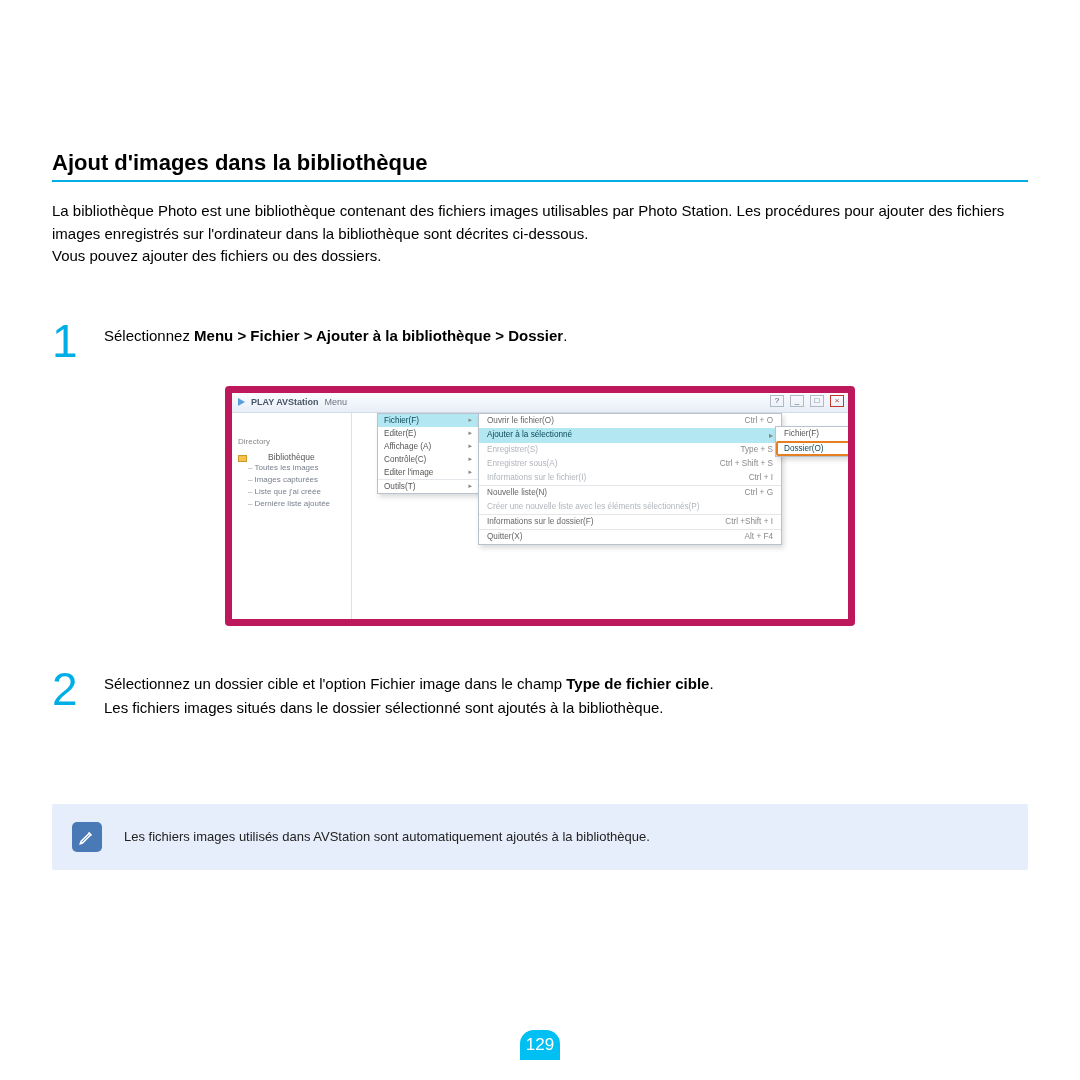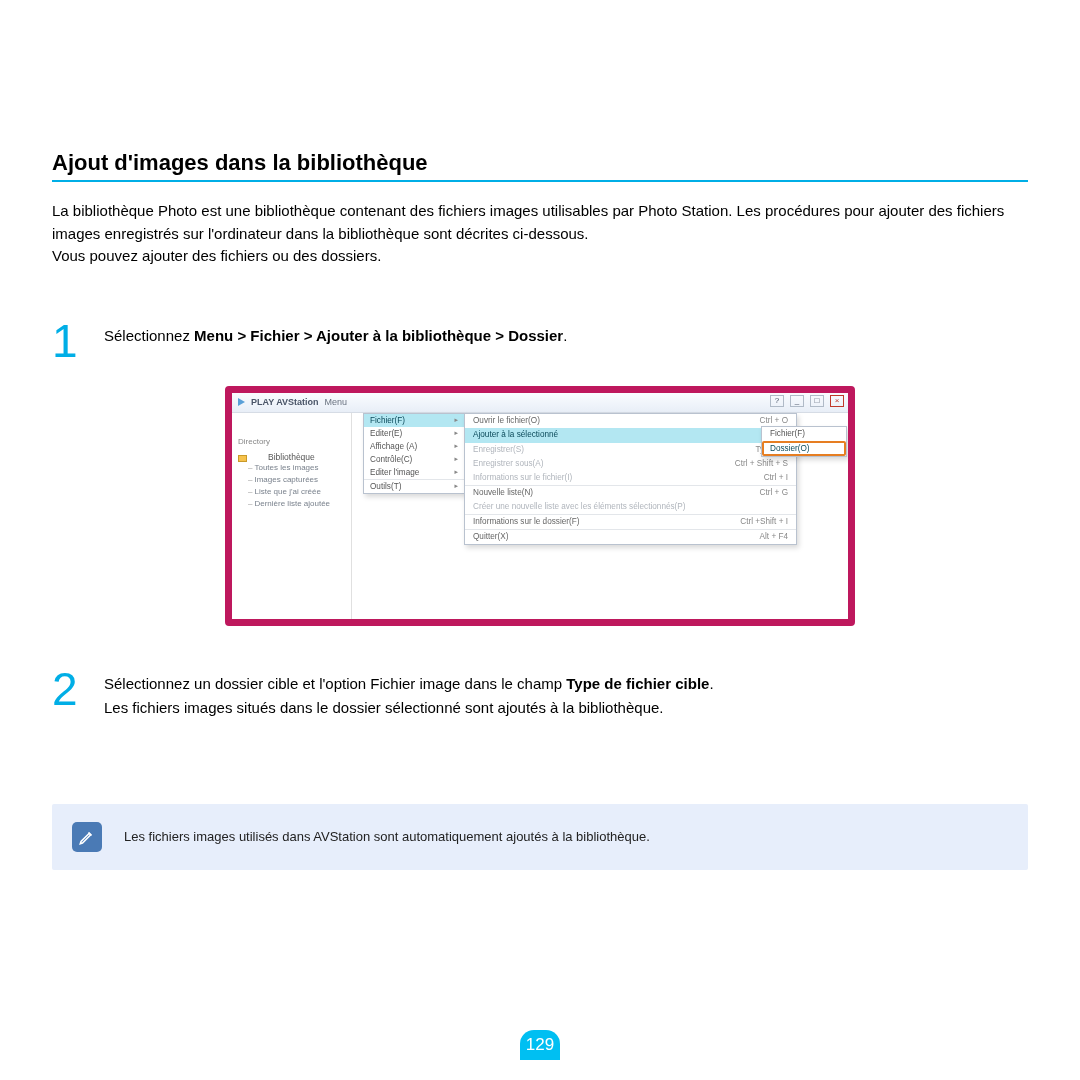--- a/index.html
+++ b/index.html
@@ -73,36 +73,36 @@
   .sidebar { width:120px; border-right:1px solid #e0e0e0; padding:24px 0 0 6px; }
   .dir-label { font-size:8px; color:#888; margin-bottom:6px; }
   .tree-root { font-size:8.5px; color:#555; }
   .tree-root .root { display:flex; align-items:flex-end; gap:21px; }
   .folder-ico { width:9px; height:7px; background:#f6c24c; border:1px solid #c99a2a; }
   .tree-sub { padding-left:10px; font-size:8px; color:#7a828d; line-height:12px; }
   .tree-sub div::before { content:"–"; color:#999; margin-right:2px;}
 
   .menus {
     position:absolute;
-    left: 131px; top:20px;
+    left: 145px; top:20px;
   }
   .menu1 {
     width:102px;
     background:#fff;
     border:1px solid #b9c2cf;
     box-shadow: 2px 3px 5px rgba(0,0,0,.15);
   }
   .mi { display:flex; justify-content:space-between; align-items:center; padding:2px 6px; font-size:8.2px; color:#555; }
   .mi .arrow { color:#888; font-size:7px; }
   .mi.hi { background:#b3e7f2; color:#0b4a5a; }
   .mi.sep { border-top:1px solid #e3e6ea; }
 
   .menu2 {
     position:absolute; left:101px; top:0;
-    width:333px; background:#fff;
+    width:304px; background:#fff;
     border:1px solid #b9c2cf;
     box-shadow: 2px 3px 5px rgba(0,0,0,.15);
   }
   .mi2 { display:flex; justify-content:space-between; padding:2.5px 8px; font-size:8.2px; color:#666;}
   .mi2.hi { background:#b3e7f2; color:#0b4a5a;}
   .mi2.dim { color:#b0b5bc; }
   .mi2.sep { border-top:1px solid #e3e6ea;}
   .sc { color:#888; }
 
   .menu3 {

